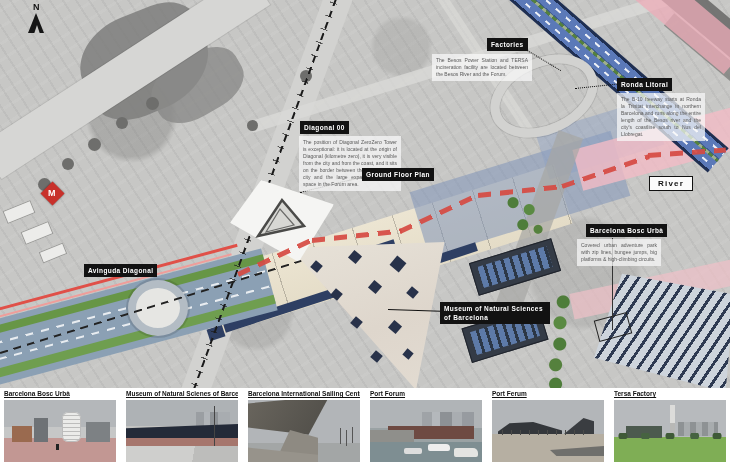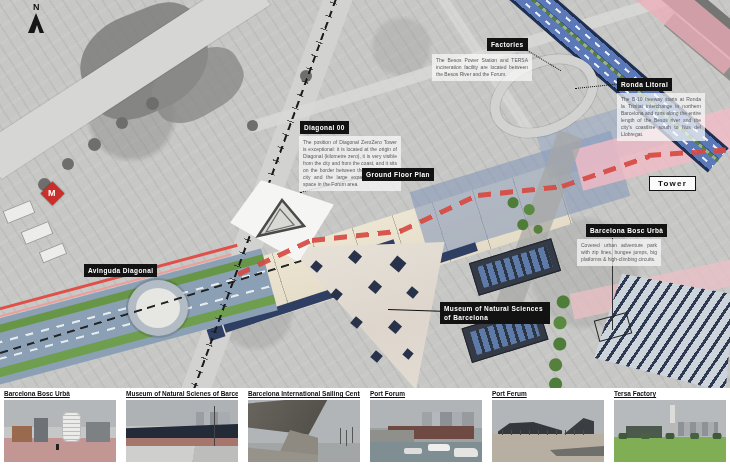--- a/index.html
+++ b/index.html
@@ -180,21 +180,21 @@
     <span class="lbl" style="left:487px;top:38px;">Factories</span>
     <div class="note" style="left:432px;top:54px;width:100px;">The Besos Power Station and TERSA incineration facility are located between the Besos River and the Forum.</div>
 
     <span class="lbl" style="left:617px;top:78px;">Ronda Litoral</span>
     <div class="note" style="left:617px;top:93px;width:88px;">The B-10 freeway starts at Ronda la Trinitat interchange in northern Barcelona and runs along the entire length of the Besos river and the city's coastline south to Nus del Llobregat.</div>
 
     <span class="lbl" style="left:300px;top:121px;">Diagonal 00</span>
     <div class="note" style="left:299px;top:136px;width:102px;">The position of Diagonal ZeroZero Tower is exceptional: it is located at the origin of Diagonal (kilometre zero), it is very visible from the city and from the coast, and it sits on the border between the agglomerated city and the large expanses of public space in the Forum area.</div>
     <span class="lbl" style="left:362px;top:168px;">Ground Floor Plan</span>
 
-    <span class="boxlbl" style="left:649px;top:176px;">Tower</span>
+    <span class="boxlbl" style="left:649px;top:176px;">River</span>
 
     <span class="lbl" style="left:586px;top:224px;">Barcelona Bosc Urbà</span>
     <div class="note" style="left:577px;top:239px;width:84px;">Covered urban adventure park with zip lines, bungee jumps, big platforms &amp; high-climbing circuits.</div>
 
     <span class="lbl wrap" style="left:440px;top:302px;">Museum of Natural Sciences of Barcelona</span>
 
     <span class="lbl" style="left:84px;top:264px;">Avinguda Diagonal</span>
   </div>
 
   <div id="strip">

